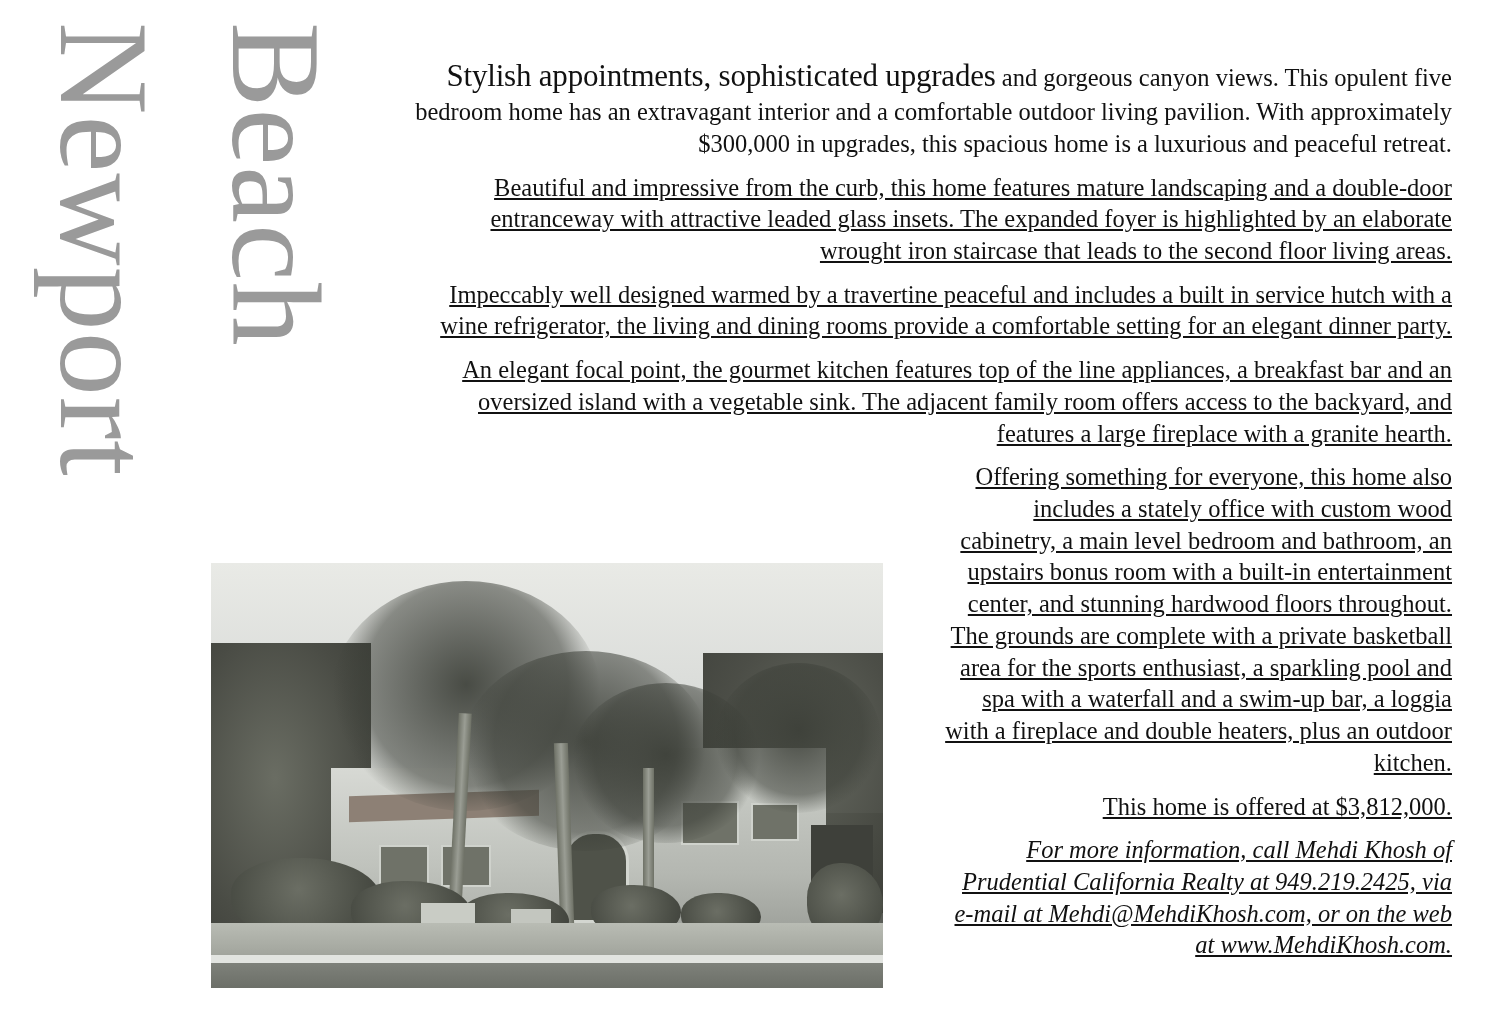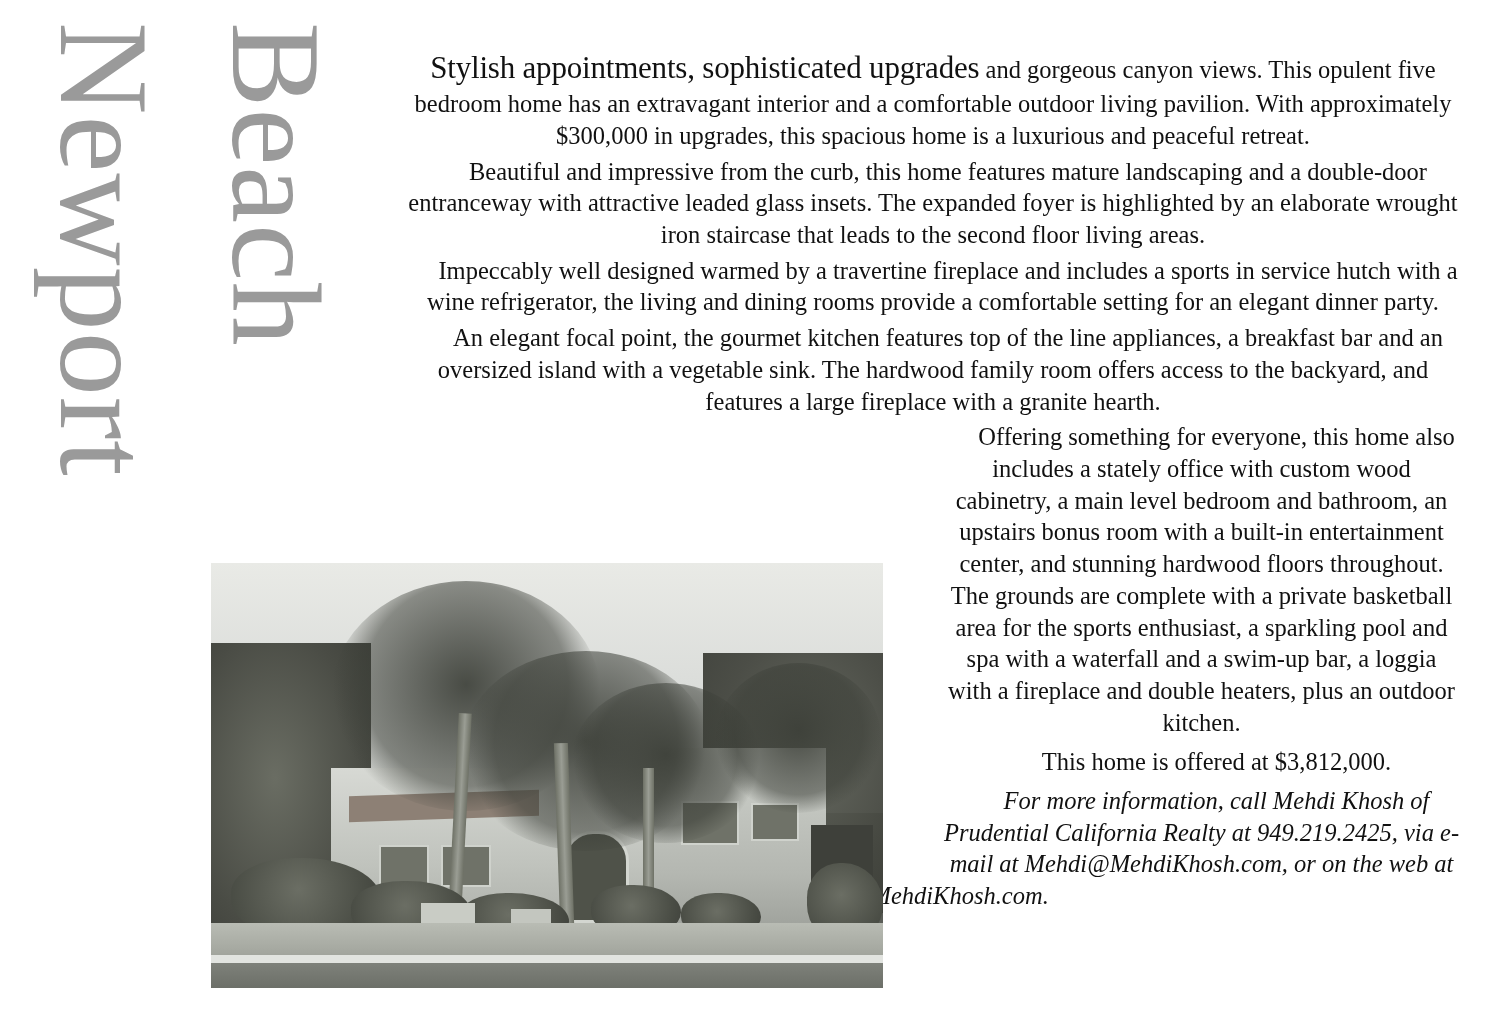--- a/index.html
+++ b/index.html
@@ -47,27 +47,28 @@
   }
 
   
   #article {
     position: absolute;
     left: 402px;
     top: 44px;
     width: 1062px;
   }
   #article p {
-    margin: 4px;
+    margin: 12px;
     font-size: 24.5px;
     line-height: 1.295;
-    text-align: center;
+    text-align: right;
   }
   #article p.indent {
     text-indent: 30px;
+    text-decoration: underline;
   }
   .lead-in {
     font-size: 31px;
     letter-spacing: -0.2px;
   }
 
   
   #wrapzone {
     position: relative;
     width: 1062px;
@@ -202,23 +203,23 @@
     <div class="vword" id="word-newport">Newport</div>
     <div class="vword" id="word-beach">Beach</div>
   </div>
 
   <div id="article">
 
     <p><span class="lead-in">Stylish appointments, sophisticated upgrades</span><span> and gorgeous canyon views. This opulent five bedroom home has an extravagant interior and a comfortable outdoor living pavilion. With approximately $300,000 in upgrades, this spacious home is a luxurious and peaceful retreat.</span></p>
 
     <p class="indent">Beautiful and impressive from the curb, this home features mature landscaping and a double-door entranceway with attractive leaded glass insets. The expanded foyer is highlighted by an elaborate wrought iron staircase that leads to the second floor living areas.</p>
 
-    <p class="indent">Impeccably well designed warmed by a travertine fireplace and includes a sports in service hutch with a wine refrigerator, the living and dining rooms provide a comfortable setting for an elegant dinner party.</p>
-
-    <p class="indent">An elegant focal point, the gourmet kitchen features top of the line appliances, a breakfast bar and an oversized island with a vegetable sink. The hardwood family room offers access to the backyard, and features a large fireplace with a granite hearth.</p>
+    <p class="indent">Impeccably well designed warmed by a travertine peaceful and includes a built in service hutch with a wine refrigerator, the living and dining rooms provide a comfortable setting for an elegant dinner party.</p>
+
+    <p class="indent">An elegant focal point, the gourmet kitchen features top of the line appliances, a breakfast bar and an oversized island with a vegetable sink. The adjacent family room offers access to the backyard, and features a large fireplace with a granite hearth.</p>
 
     <div id="wrapzone">
       <div id="photo-float"></div>
       <p class="indent">Offering something for everyone, this home also includes a stately office with custom wood cabinetry, a main level bedroom and bathroom, an upstairs bonus room with a built-in entertainment center, and stunning hardwood floors throughout. The grounds are complete with a private basketball area for the sports enthusiast, a sparkling pool and spa with a waterfall and a swim-up bar, a loggia with a fireplace and double heaters, plus an outdoor kitchen.</p>
       <p class="indent" style="margin-top:0.3em;">This home is offered at $3,812,000.</p>
       <p class="indent italic" style="margin-top:0.3em;">For more information, call Mehdi Khosh of Prudential California Realty at 949.219.2425, via e-mail at Mehdi@MehdiKhosh.com, or on the web at www.MehdiKhosh.com.</p>
     </div>
   </div>
 
   <div id="photo" title="">

